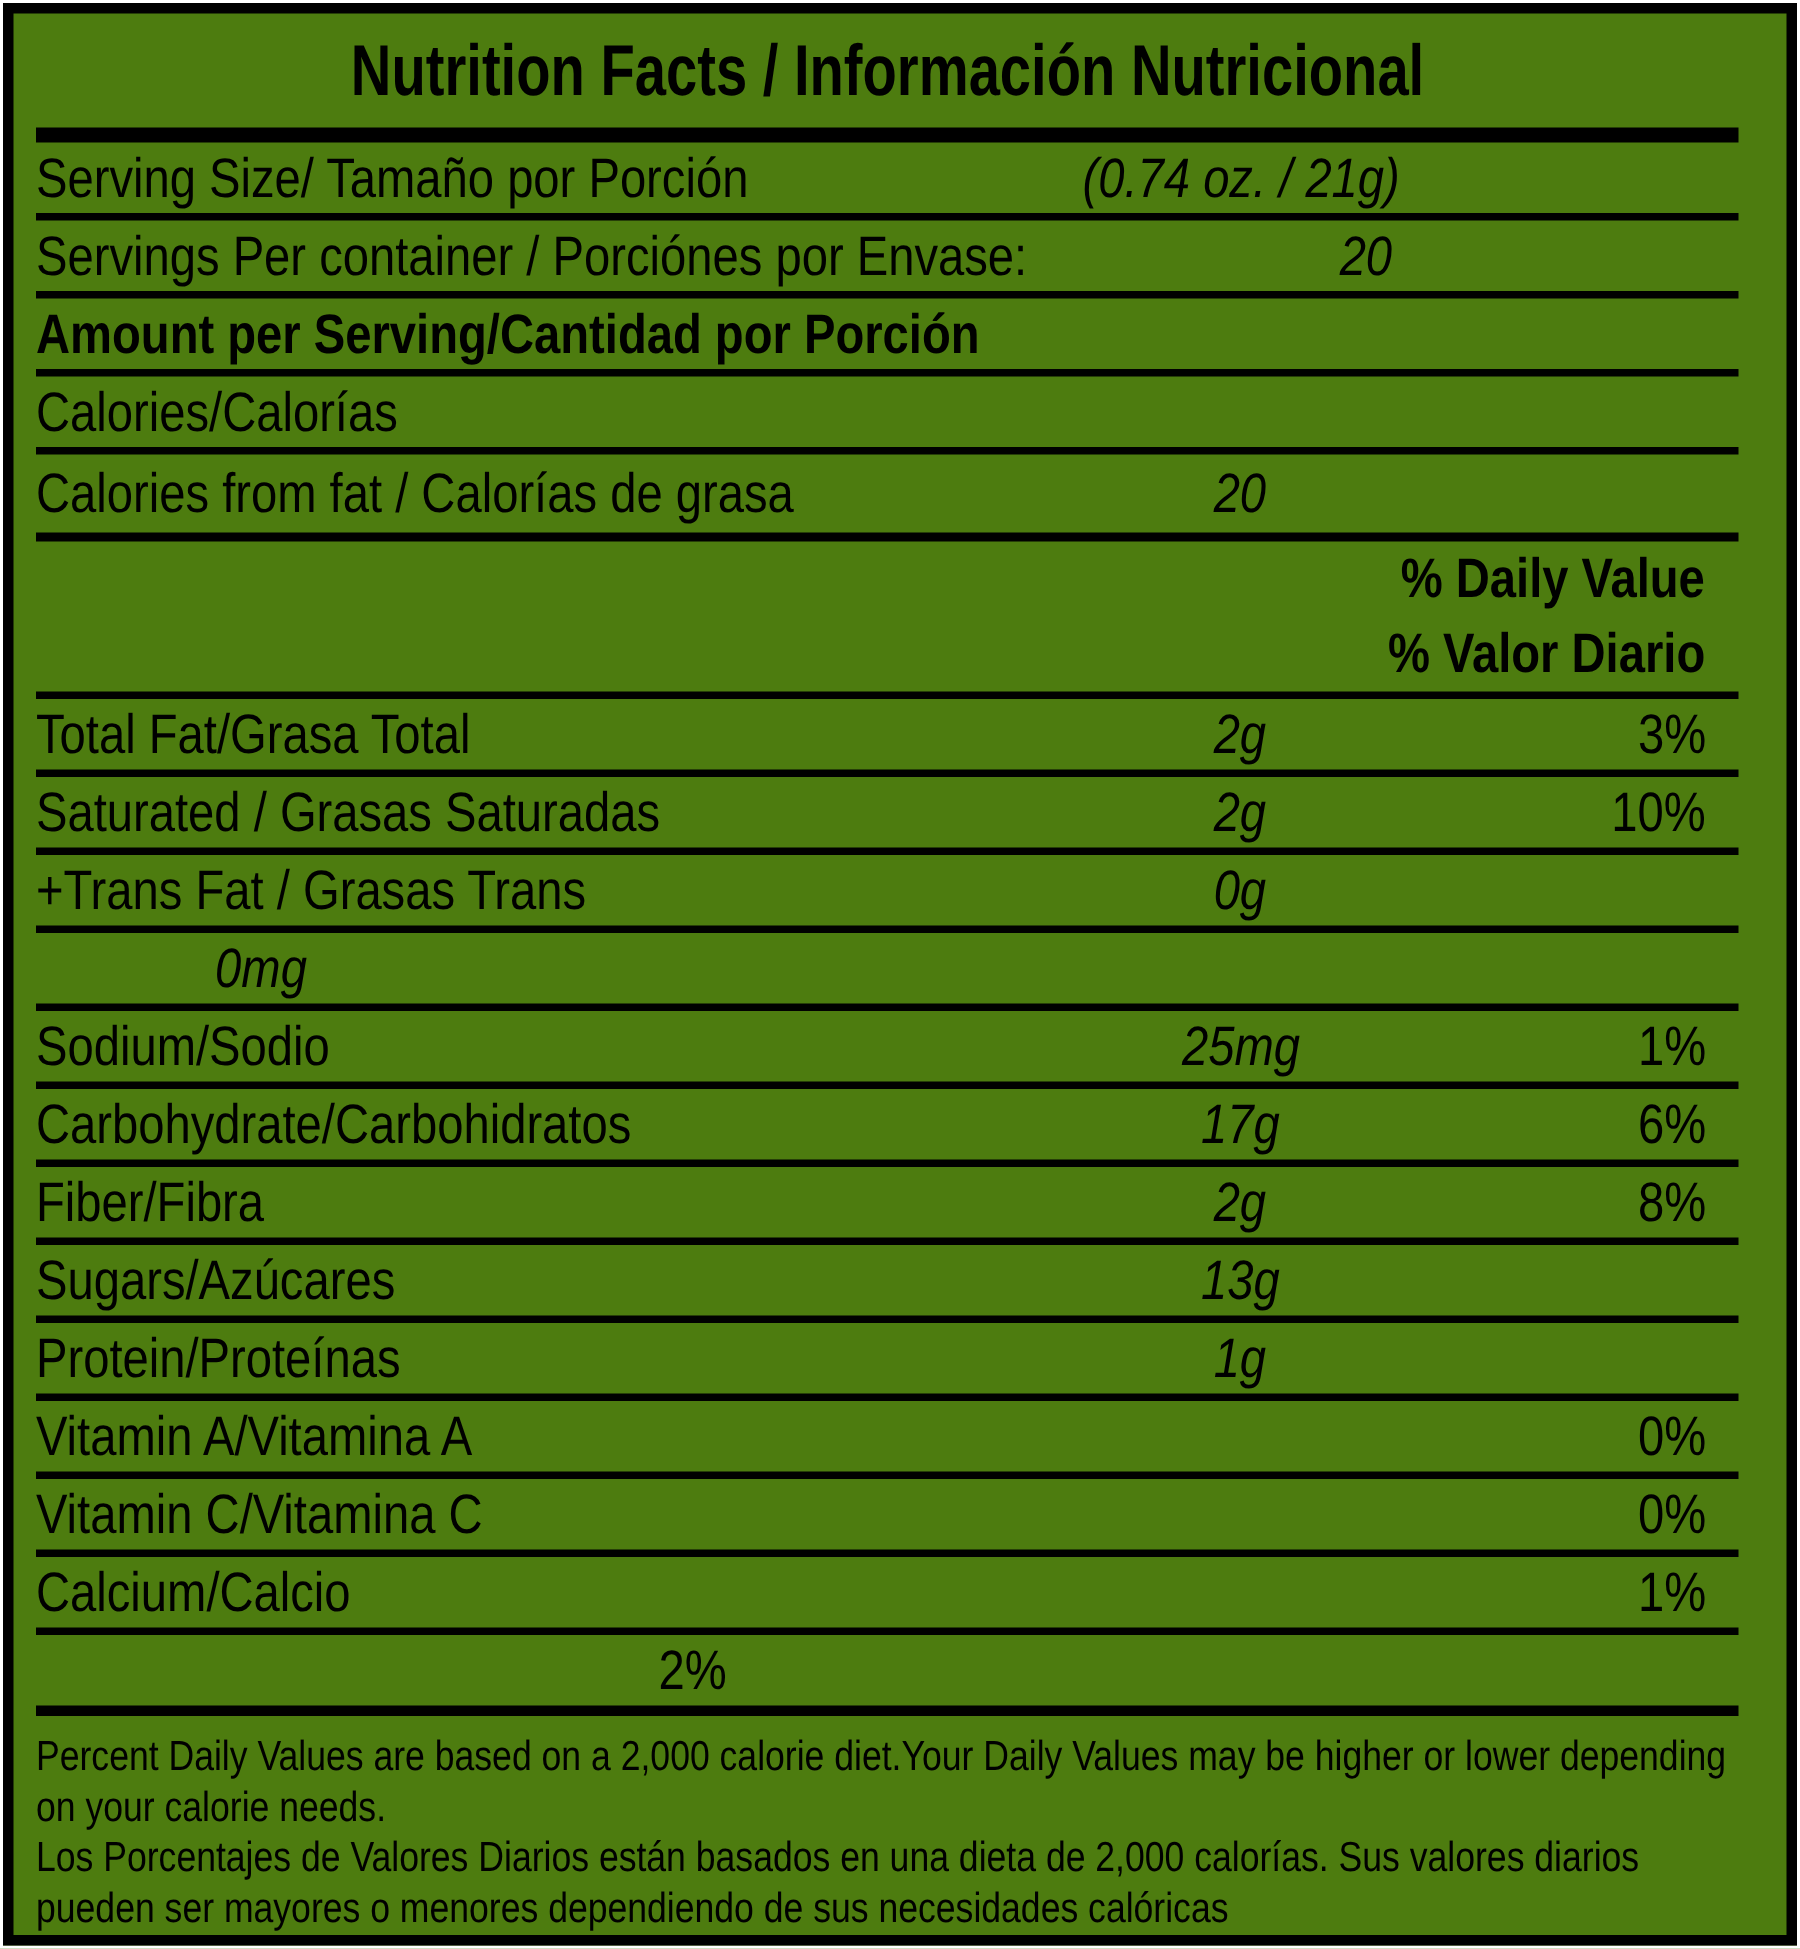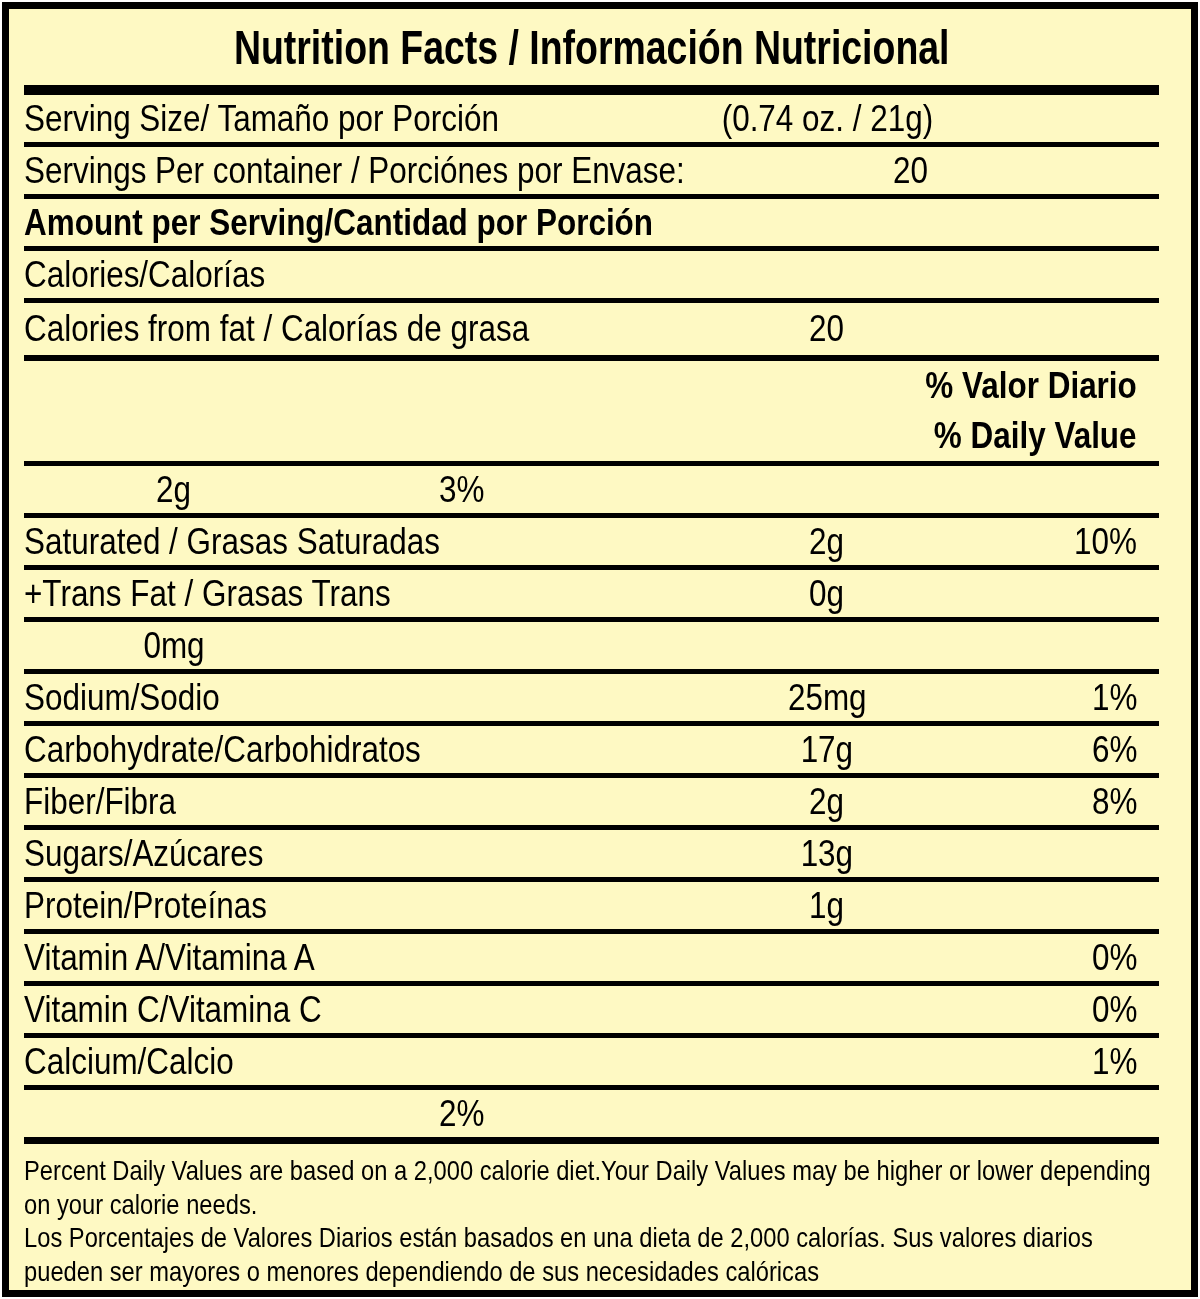--- a/index.html
+++ b/index.html
@@ -8,21 +8,21 @@
     background: #ffffff;
     overflow: hidden;
     font-family: "Liberation Sans", "DejaVu Sans", sans-serif;
     color: #000000;
   }
   .label {
     position: absolute;
     left: 2px; top: 2px;
     width: 1182px; height: 1281px;
     border: 7px solid #000;
-    background: #fef9c3;
+    background: #4d7c0f;
   }
   .inner {
     margin-left: 15px;
     width: 1135px;
   }
   
   .cx-l { display: inline-block; white-space: nowrap; transform: scaleX(0.85); transform-origin: 0 50%; }
   .cx-c { display: inline-block; white-space: nowrap; transform: scaleX(0.85); transform-origin: 50% 50%; }
   .cx-r { display: inline-block; white-space: nowrap; transform: scaleX(0.85); transform-origin: 100% 50%; }
   .b { font-weight: bold; }
@@ -38,21 +38,21 @@
   .sep.thick  { height: 6px; background: #000; }
   .sep.xthick { height: 7px; background: #000; }
 
   .row {
     display: flex; align-items: center;
     height: 47px;
     font-size: 37px;
   }
   .row.tall { height: 52px; justify-content: flex-end; }
   .lbl { flex: 1; text-align: left; }
-  .val { width: 300px; text-align: center; }
+  .val { width: 300px; text-align: center; font-style: italic; }
   .pct { width: 160px; text-align: right; padding-right: 22px; }
 
   .dvblock { height: 100px; }
   .dvline {
     height: 50px;
     display: flex; align-items: center; justify-content: flex-end;
     padding-right: 22px;
     font-size: 37px;
   }
 
@@ -104,29 +104,30 @@
 
     <div class="row tall">
       <span class="lbl"><span class="cx-l">Calories from fat / Calorías de grasa</span></span>
       <span class="val"><span class="cx-c">20</span></span>
       <span class="pct"></span>
     </div>
     <div class="sep thick"></div>
 
     <div class="dvblock">
       <div class="dvline">
+          <span class="cx-r b">% Daily Value</span>
+        </div>
+      <div class="dvline">
           <span class="cx-r b">% Valor Diario</span>
         </div>
-      <div class="dvline">
-          <span class="cx-r b">% Daily Value</span>
-        </div>
-    </div>
-    <div class="sep"></div>
-
-    <div class="row">
+    </div>
+    <div class="sep"></div>
+
+    <div class="row">
+      <span class="lbl"><span class="cx-l">Total Fat/Grasa Total</span></span>
       <span class="val"><span class="cx-c">2g</span></span>
       <span class="pct"><span class="cx-r">3%</span></span>
     </div>
     <div class="sep"></div>
 
     <div class="row">
       <span class="lbl"><span class="cx-l">Saturated / Grasas Saturadas</span></span>
       <span class="val"><span class="cx-c">2g</span></span>
       <span class="pct"><span class="cx-r">10%</span></span>
     </div>

